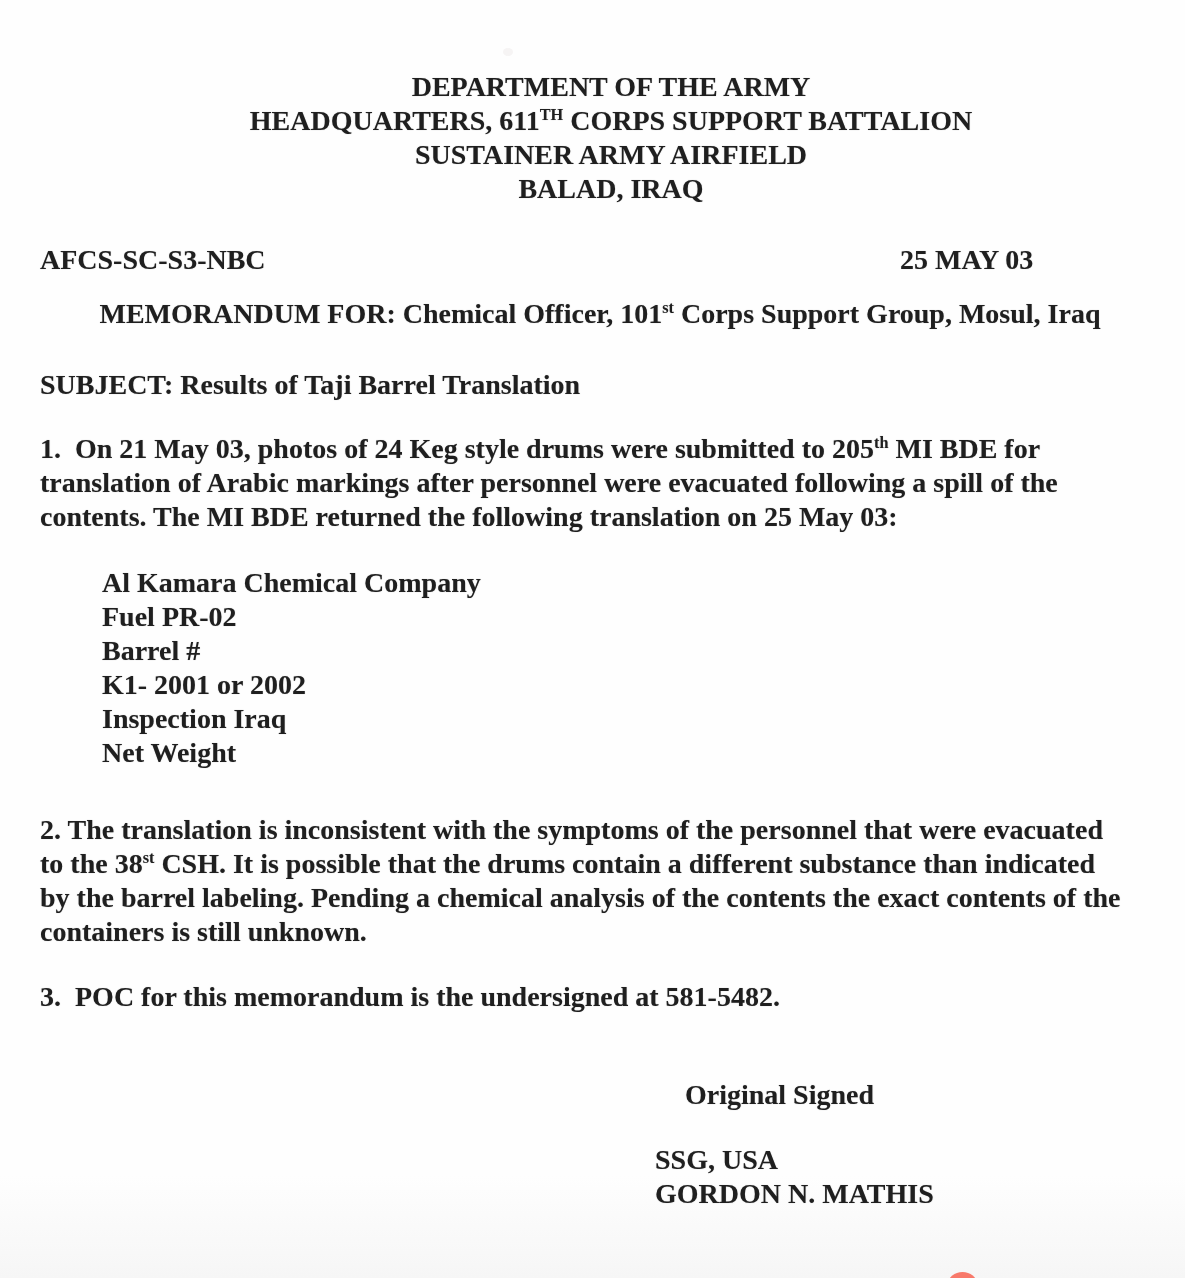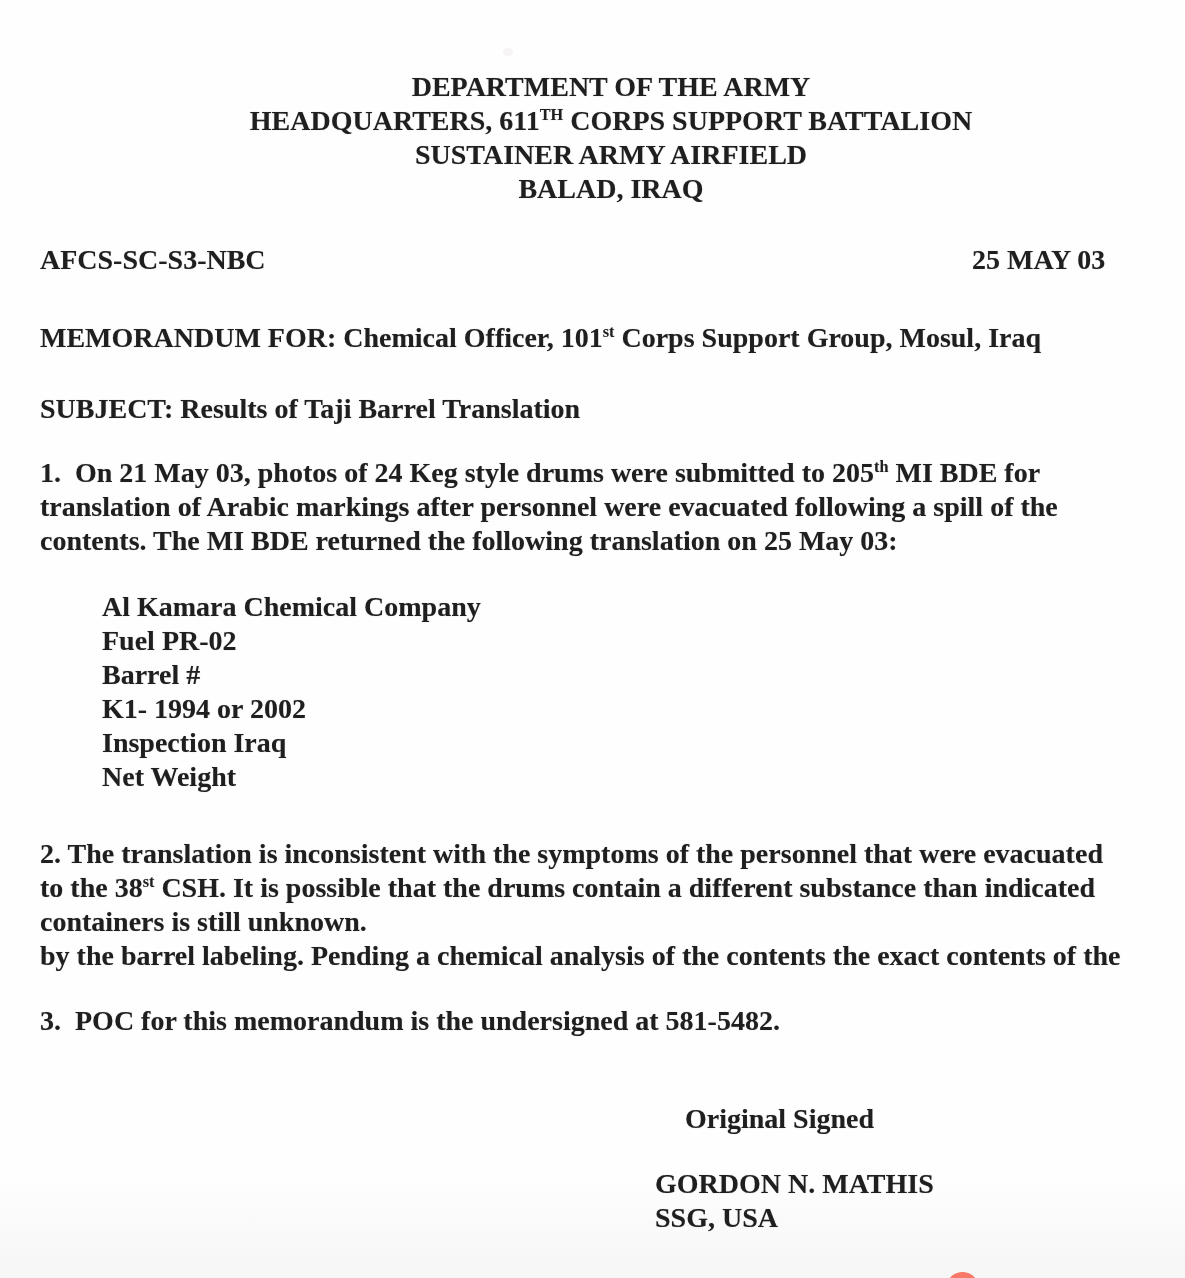--- a/index.html
+++ b/index.html
@@ -24,23 +24,23 @@
 
   sup {
     font-size: 0.58em;
     line-height: 0;
     vertical-align: super;
   }
 
   .header { text-align: center; margin-left: 22px; }
 
   .office-row { margin-top: 37px; position: relative; }
-  .office-row .date { position: absolute; left: 932px; top: 0; white-space: pre; }
+  .office-row .date { position: absolute; left: 860px; top: 0; white-space: pre; }
 
-  .memo-row    { margin-top: 44px; }
+  .memo-row    { margin-top: 20px; text-align: center; }
   .subject-row { margin-top: 37px; }
   .para-1      { margin-top: 30px; }
   .translation { margin-top: 32px; margin-left: 62px; }
   .para-2      { margin-top: 43px; }
   .para-3      { margin-top: 31px; }
 
   .signed-note { margin-top: 64px; margin-left: 645px; white-space: pre; }
   .sig-block   { margin-top: 31px; margin-left: 615px; }
 
   .faint-dot {
@@ -87,40 +87,40 @@
     <div class="para-1">
         <div class="line"><span>1.  On 21 May 03, photos of 24 Keg style drums were submitted to 205</span><sup>th</sup><span> MI BDE for</span></div>
         <div class="line"><span>translation of Arabic markings after personnel were evacuated following a spill of the</span></div>
         <div class="line"><span>contents. The MI BDE returned the following translation on 25 May 03:</span></div>
       </div>
 
     <div class="translation">
         <div class="line">Al Kamara Chemical Company</div>
         <div class="line">Fuel PR-02</div>
         <div class="line">Barrel #</div>
-        <div class="line">K1- 1994 or 2002</div>
+        <div class="line">K1- 2001 or 2002</div>
         <div class="line">Inspection Iraq</div>
         <div class="line">Net Weight</div>
       </div>
 
     <div class="para-2">
         <div class="line"><span>2. The translation is inconsistent with the symptoms of the personnel that were evacuated</span></div>
         <div class="line"><span>to the 38</span><sup>st</sup><span> CSH. It is possible that the drums contain a different substance than indicated</span></div>
+        <div class="line"><span>by the barrel labeling. Pending a chemical analysis of the contents the exact contents of the</span></div>
         <div class="line"><span>containers is still unknown.</span></div>
-        <div class="line"><span>by the barrel labeling. Pending a chemical analysis of the contents the exact contents of the</span></div>
       </div>
 
     <div class="para-3">
         <div class="line"><span>3.  POC for this memorandum is the undersigned at 581-5482.</span></div>
       </div>
 
     <div class="signed-note">Original Signed</div>
 
     <div class="sig-block">
+      <div class="line">SSG, USA</div>
       <div class="line">GORDON N. MATHIS</div>
-      <div class="line">SSG, USA</div>
     </div>
 
   </div>
 
   <div class="faint-dot" style="background: rgb(240, 237, 237);"></div>
   <div class="red-dot" style="background: rgb(248, 121, 106);"></div>
 </div>
 
 </body></html>

